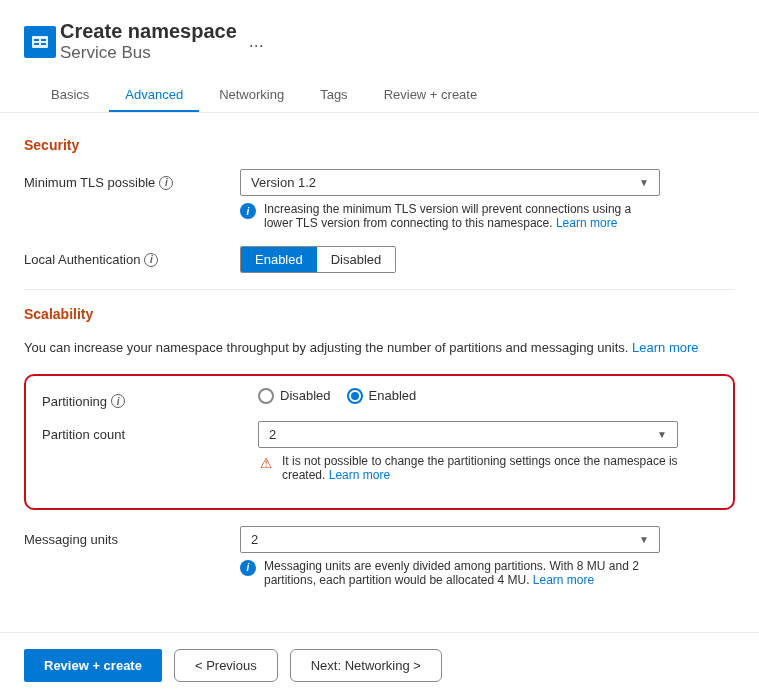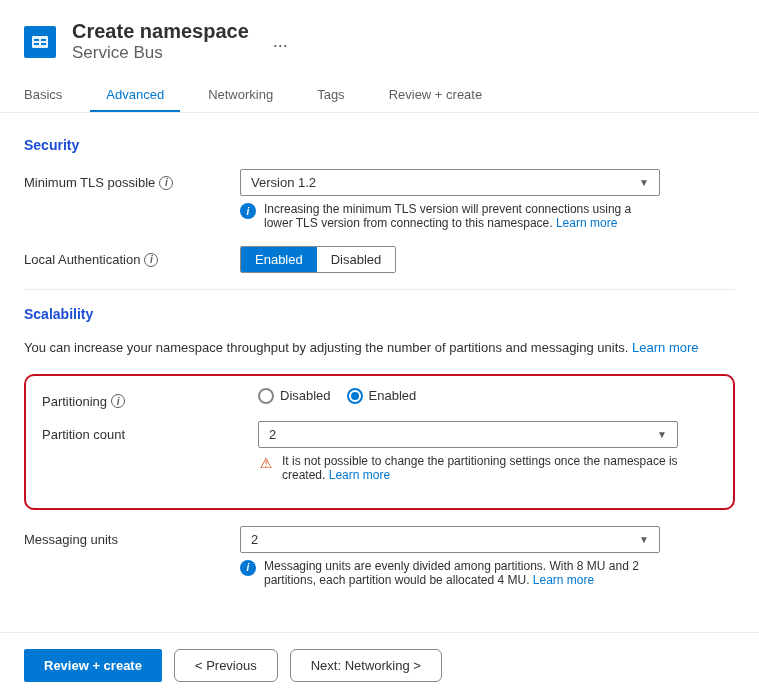--- a/index.html
+++ b/index.html
@@ -20,21 +20,21 @@
       display: flex;
       flex-direction: column;
     }
     .header {
       padding: 20px 24px 0 24px;
       border-bottom: 1px solid #edebe9;
     }
     .header-top {
       display: flex;
       align-items: center;
-      gap: 16px;
+      gap: 4px;
       margin-bottom: 4px;
     }
     .header-icon {
       width: 32px;
       height: 32px;
       background: #0078d4;
       border-radius: 2px;
       display: flex;
       align-items: center;
       justify-content: center;
@@ -58,22 +58,23 @@
     }
     .header-dots {
       margin-left: 8px;
       font-size: 18px;
       color: #605e5c;
       cursor: pointer;
       align-self: center;
     }
     .tabs {
       display: flex;
-      gap: 12px;
+      gap: 4px;
       margin-top: 16px;
+      margin-left: 27px;
     }
     .tab {
       padding: 8px 16px;
       font-size: 13px;
       color: #605e5c;
       cursor: pointer;
       border-bottom: 2px solid transparent;
       white-space: nowrap;
     }
     .tab:first-child { padding-left: 0; }
@@ -83,21 +84,21 @@
       font-weight: 400;
     }
     .content {
       flex: 1;
       padding: 24px 24px;
       overflow-y: auto;
     }
     .section-title {
       font-size: 14px;
       font-weight: 600;
-      color: #1d4ed8;
+      color: #c2410c;
       margin-bottom: 16px;
     }
     .form-row {
       display: flex;
       align-items: flex-start;
       margin-bottom: 16px;
       gap: 16px;
     }
     .form-label {
       width: 200px;

